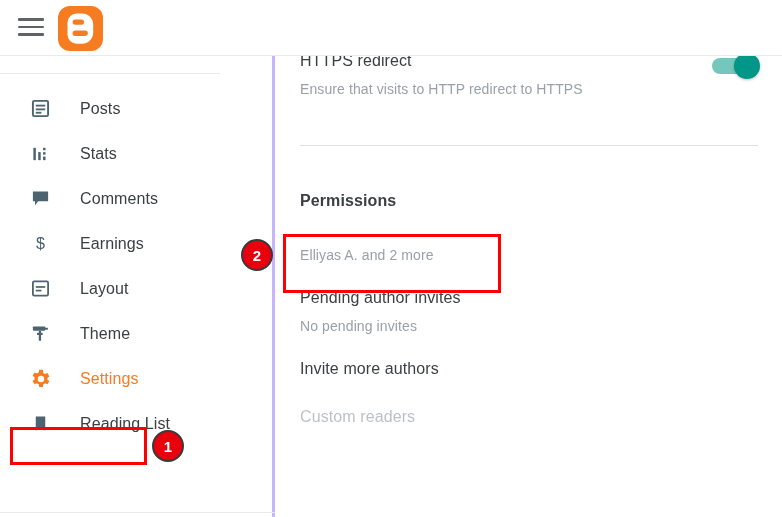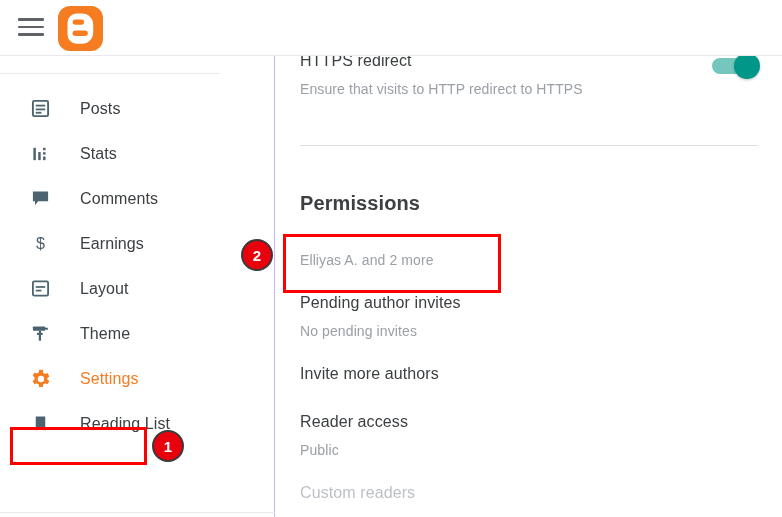--- a/index.html
+++ b/index.html
@@ -36,21 +36,21 @@
     background: #f57c20;
     border-radius: 12px;
     cursor: pointer;
   }
   .logo svg { position:absolute; left: 9px; top: 7px; }
 
   
   .sidebar {
     position: absolute; top: 56px; left: 0; width: 275px; height: 461px;
     background: #ffffff;
-    border-right: 1px solid #c4b5fd;
+    border-right: 3px solid #c4b5fd;
     z-index: 20;
   }
   .side-divider-top {
     position: absolute; top: 17px; left: 0; width: 220px; height: 1px;
     background: #e8eaed;
   }
   .side-divider-bottom {
     position: absolute; top: 456px; left: 0; width: 275px; height: 1px;
     background: #e8eaed;
   }
@@ -108,21 +108,21 @@
     background: #009688;
     box-shadow: 0 1px 3px rgba(0,0,0,.24);
   }
 
   .hr {
     height: 1px; background: #e0e0e0;
     margin: 0 24px;
   }
 
   .section-title {
-    font-size: 20px; font-weight: bold; color: #3c4043;
+    font-size: 16px; font-weight: bold; color: #3c4043;
     letter-spacing: .1px;
   }
 
   
   .annot-box {
     position: absolute;
     border: 3px solid #ff0000;
     z-index: 50;
     pointer-events: none;
   }
@@ -280,24 +280,20 @@
 
       <div class="row" style="padding-bottom:22px;">
         <div class="row-title">Pending author invites</div>
         <div class="row-sub">No pending invites</div>
       </div>
 
       <div class="row" style="padding-bottom:26px;">
         <div class="row-title">Invite more authors</div>
       </div>
 
-      <div class="row" style="padding-bottom:22px;">
-        <div class="row-title">Reader access</div>
-        <div class="row-sub">Public</div>
-      </div>
 
       <div class="row" style="padding-bottom:26px;">
         <div class="row-title muted">Custom readers</div>
       </div>
 
     </div>
   </div>
 
   <div class="annot-box" style="left:10px; top:427px; width:137px; height:38px;"></div>
   <div class="annot-badge" style="left:152px; top:430px;">1</div>

